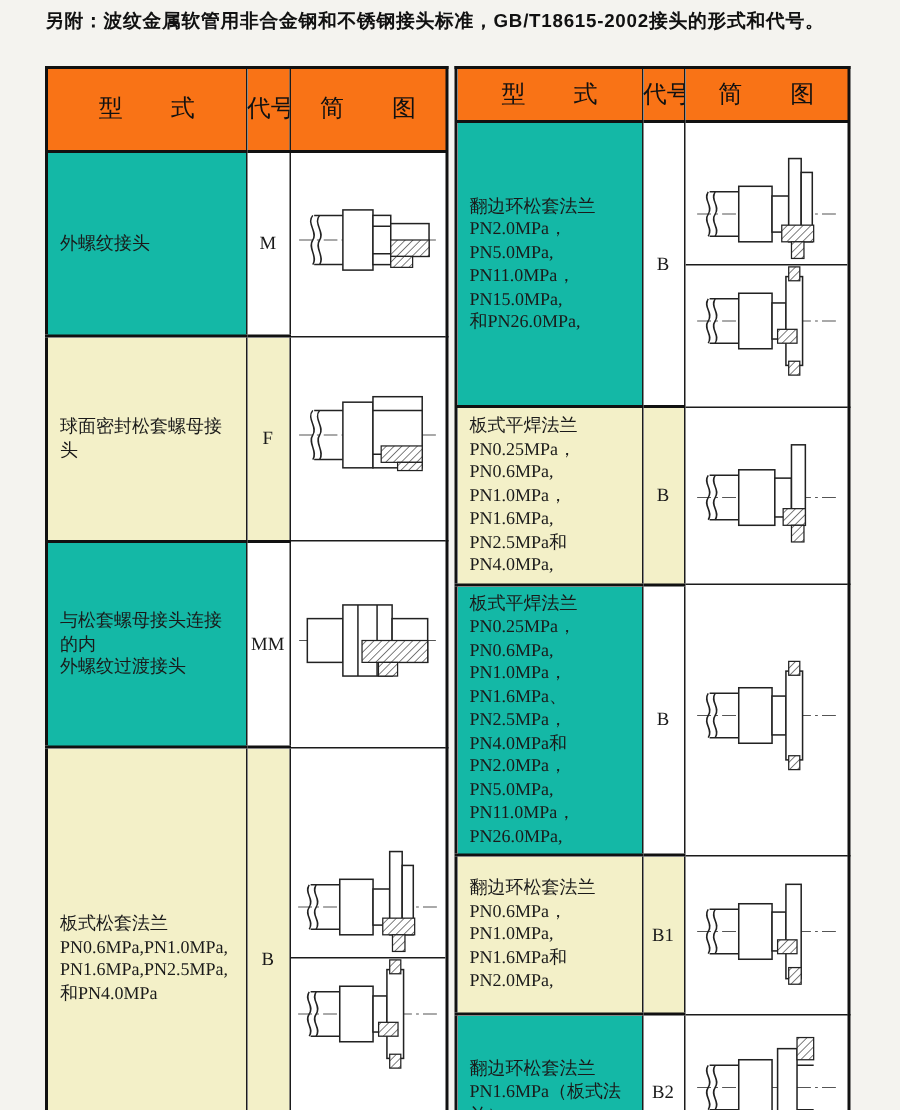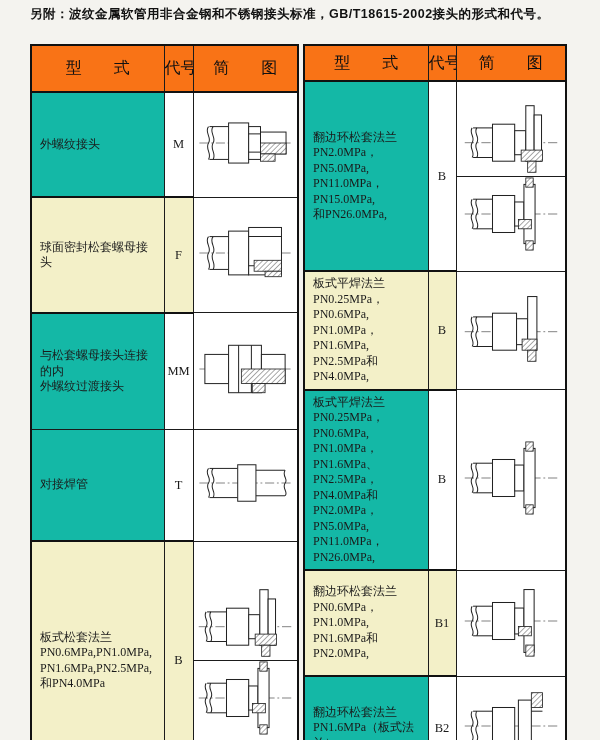--- a/index.html
+++ b/index.html
@@ -149,37 +149,20 @@
           <line class="ln" x1="45" y1="8" x2="45" y2="60"></line>
               <line class="ln" x1="59" y1="8" x2="59" y2="60"></line>
           <rect class="bx" x="70" y="18" width="26" height="32"></rect>
           <rect class="hx" x="48" y="34" width="48" height="16"></rect>
           <rect class="hx" x="60" y="50" width="14" height="10"></rect>
         </svg>
       </td>
     </tr>
 
 
-    <tr style="height:85px">
-      <td class="type">对接焊管</td>
-      <td class="code">T</td>
-      <td class="diag">
-        <svg width="96" height="62" viewBox="0 0 104 68">
-          <line class="cl" x1="2" y1="34" x2="102" y2="34"></line>
-          <path class="ln" d="M12,18 C7,24 16,28 12,34 C8,40 16,44 12,50"></path>
-          <path class="ln" d="M17,18 C12,24 21,28 17,34 C13,40 21,44 17,50"></path>
-          <line class="ln" x1="13" y1="18" x2="44" y2="18"></line>
-              <line class="ln" x1="13" y1="50" x2="44" y2="50"></line>
-          <rect class="bx" x="44" y="14" width="20" height="40"></rect>
-          <line class="ln" x1="64" y1="20" x2="96" y2="20"></line>
-              <line class="ln" x1="64" y1="48" x2="96" y2="48"></line>
-          <path class="ln" d="M96,20 C92,26 100,30 96,34 C92,40 100,44 96,48"></path>
-        </svg>
-      </td>
-    </tr>
 
     <tr class="hl" style="height:182px">
       <td class="type">板式松套法兰
 PN0.6MPa,PN1.0MPa,
 PN1.6MPa,PN2.5MPa,
 和PN4.0MPa</td>
       <td class="code">B</td>
       <td class="diag">
         <div class="dstack">
           <div class="dsub">

